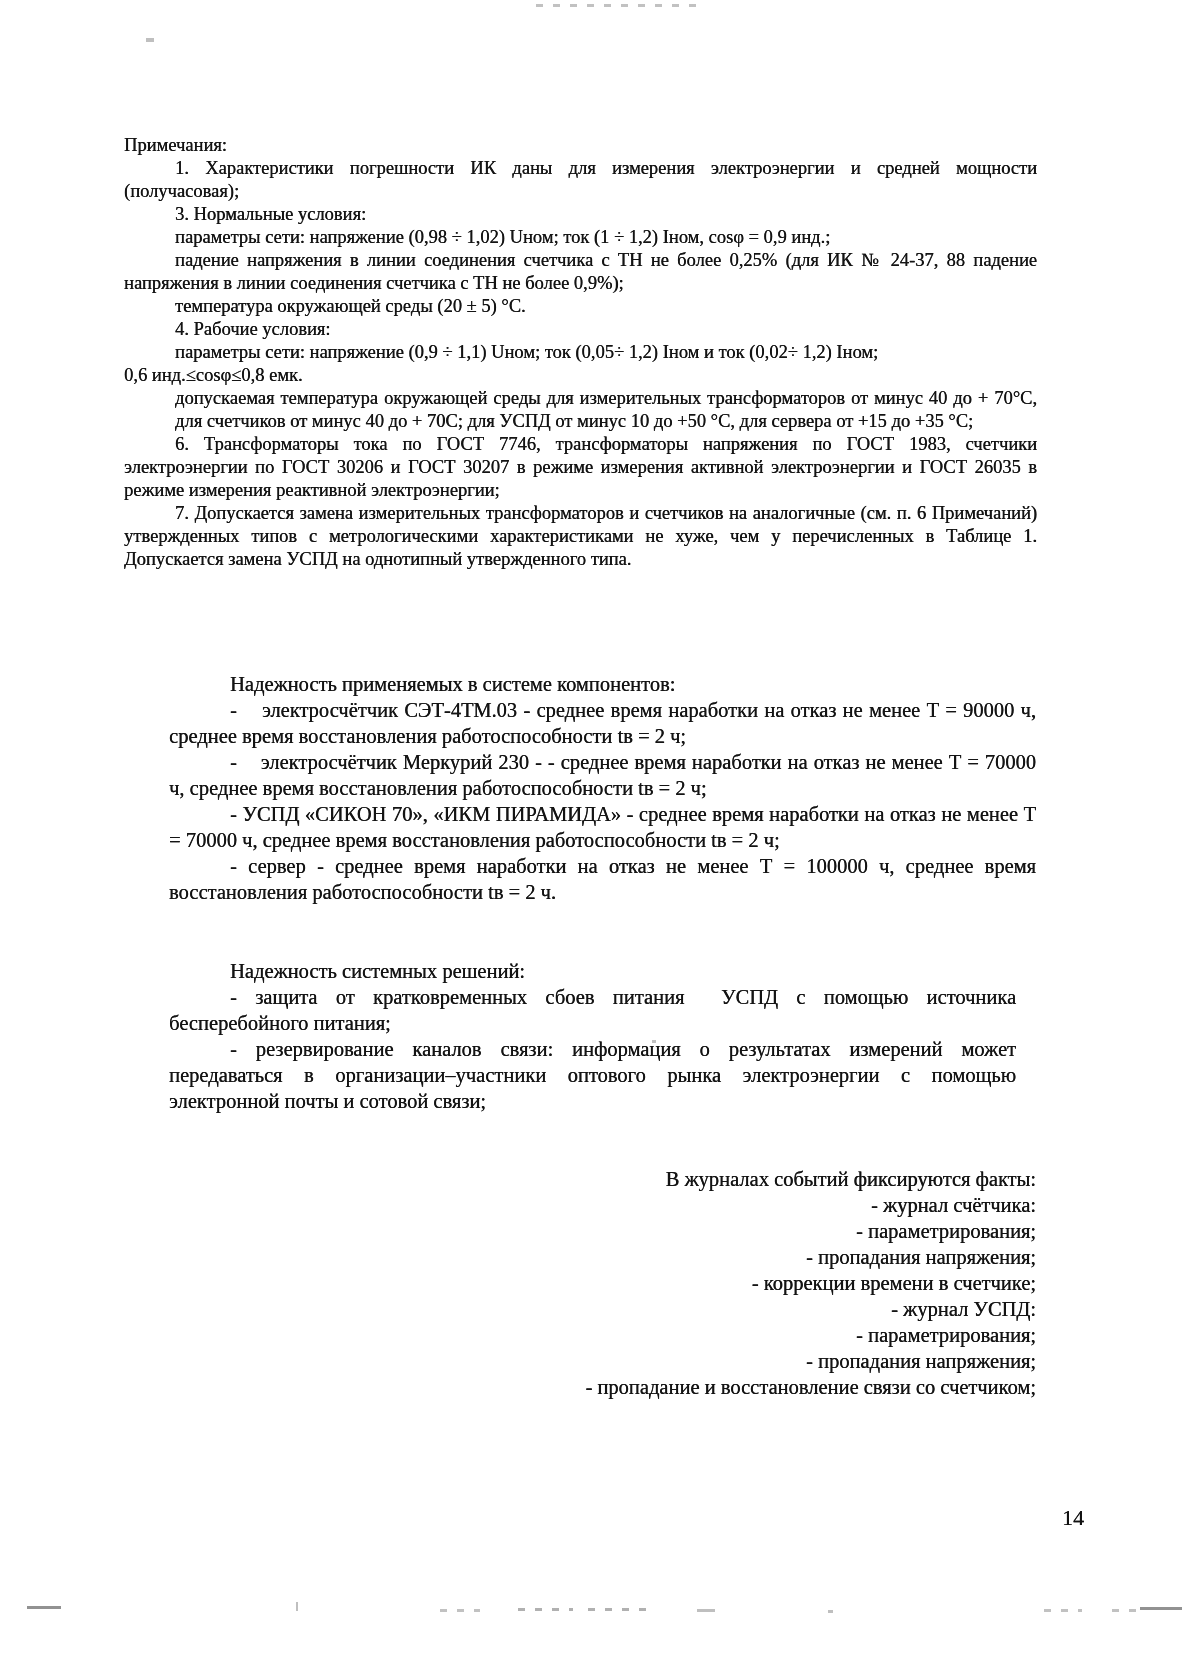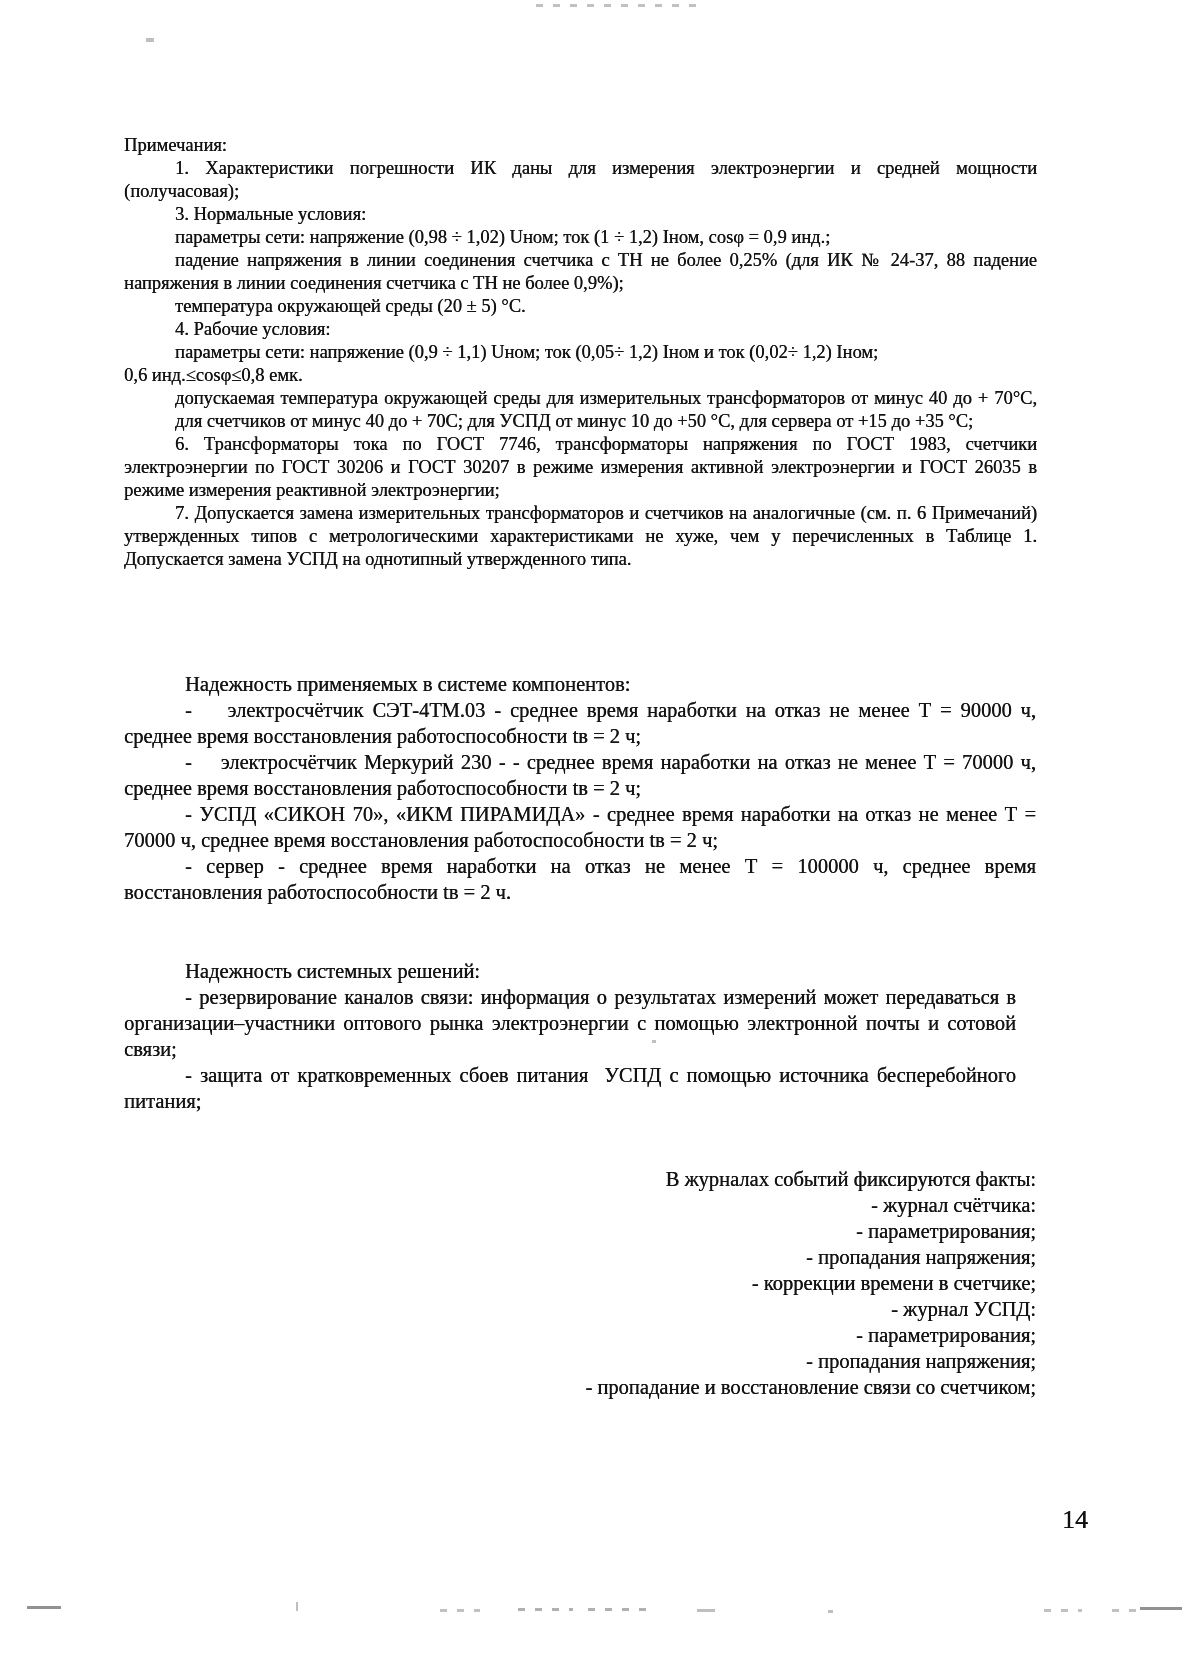--- a/index.html
+++ b/index.html
@@ -20,29 +20,29 @@
     text-align:justify;
     text-shadow:0.3px 0 currentColor;
   }
   .para{margin:0;padding:0;}
   
   .notes{left:124px;top:118px;width:913px;font-size:18.5px;line-height:23px;margin-top:16px;}
   .notes .ind-first{text-indent:51px;font-family:Liberation Serif, serif;}
   .notes .ind-block{padding-left:51px;}
   
   .sec{font-size:20.5px;line-height:26px;}
-  .sec .ind-first{text-indent:61px;}
+  .sec .ind-first{text-indent:61px;margin-left:45px;}
   .sec .ind-sub{padding-left:128px;}
   .sec2{left:124px;top:671px;width:912px;}
   .sec3{left:124px;top:958px;width:892px;}
   .sec4{left:124px;top:1166px;width:912px;text-align:right;}
   .ind-none{text-indent:0;}
   .page-number{
     position:absolute;left:1062px;top:1505px;
-    font-size:26px;color:#111;
+    font-size:22px;color:#111;
     text-shadow:0.3px 0 currentColor;
   }
   
   .artifact{position:absolute;}
   .dashes{
     height:3px;
     background:repeating-linear-gradient(90deg,#8f8f8f 0 7px,transparent 7px 17px);
     opacity:.55;
   }
   .solid{background:#6d6d6d;opacity:.75;}
@@ -85,22 +85,22 @@
   <div class="txt sec sec2">
       <p class="para ind-first">Надежность применяемых в системе компонентов:</p>
       <p class="para ind-first">-&nbsp;&nbsp;&nbsp; электросчётчик СЭТ-4ТМ.03 - среднее время наработки на отказ не менее Т = 90000 ч, среднее время восстановления работоспособности tв = 2 ч;</p>
       <p class="para ind-first">-&nbsp;&nbsp;&nbsp; электросчётчик Меркурий 230 - - среднее время наработки на отказ не менее Т = 70000 ч, среднее время восстановления работоспособности tв = 2 ч;</p>
       <p class="para ind-first">- УСПД «СИКОН 70», «ИКМ ПИРАМИДА» - среднее время наработки на отказ не менее Т = 70000 ч, среднее время восстановления работоспособности tв = 2 ч;</p>
       <p class="para ind-first">- сервер - среднее время наработки на отказ не менее Т = 100000 ч, среднее время восстановления работоспособности tв = 2 ч.</p>
     </div>
 
   <div class="txt sec sec3">
       <p class="para ind-first">Надежность системных решений:</p>
+      <p class="para ind-first">- защита от кратковременных сбоев питания &nbsp;УСПД с помощью источника бесперебойного питания;</p>
       <p class="para ind-first">- резервирование каналов связи: информация о результатах измерений может передаваться в организации–участники оптового рынка электроэнергии с помощью электронной почты и сотовой связи;</p>
-      <p class="para ind-first">- защита от кратковременных сбоев питания &nbsp;УСПД с помощью источника бесперебойного питания;</p>
     </div>
 
   <div class="txt sec sec4">
       <p class="para ind-first">В журналах событий фиксируются факты:</p>
       <p class="para ind-first">- журнал счётчика:</p>
       <p class="para ind-sub">- параметрирования;</p>
       <p class="para ind-sub">- пропадания напряжения;</p>
       <p class="para ind-sub">- коррекции времени в счетчике;</p>
       <p class="para ind-first">- журнал УСПД:</p>
       <p class="para ind-sub">- параметрирования;</p>

